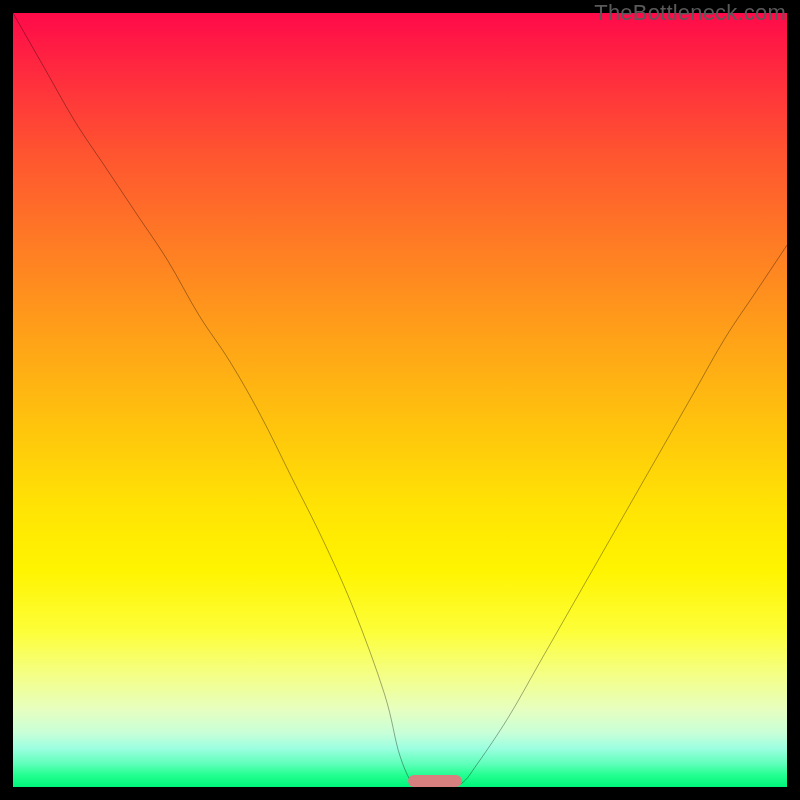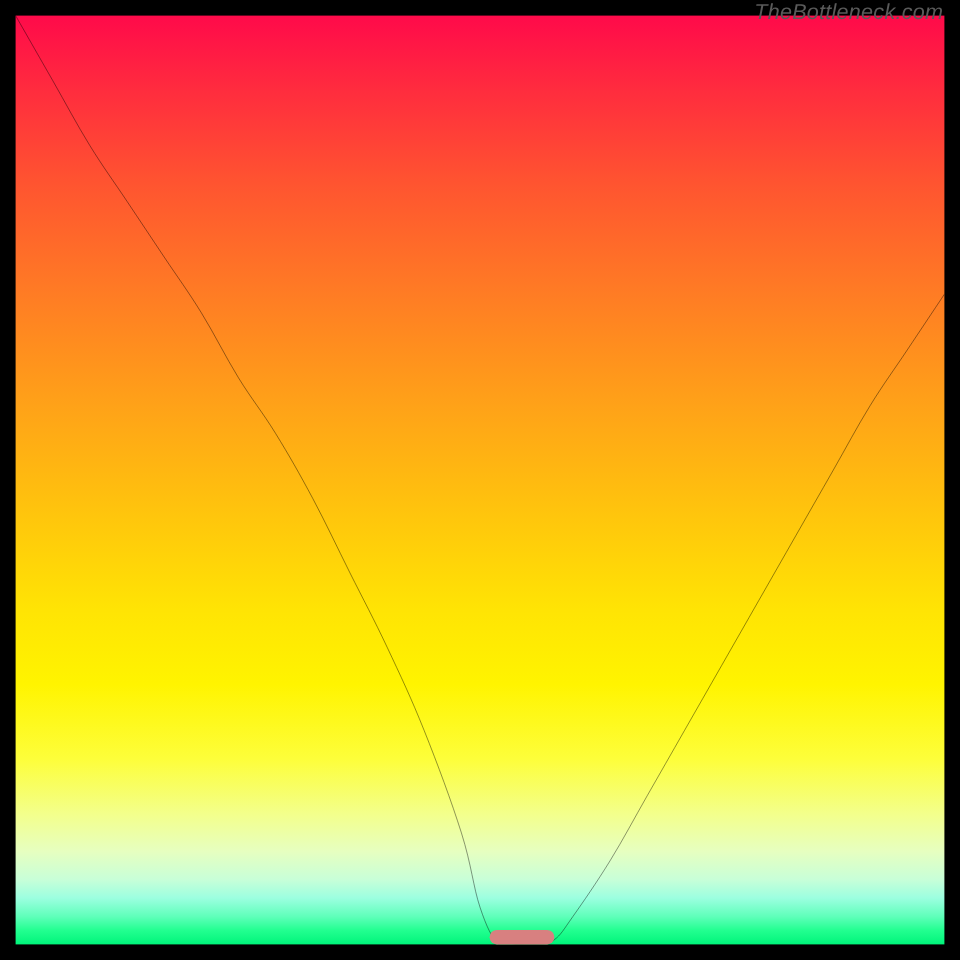--- a/index.html
+++ b/index.html
@@ -59,25 +59,24 @@
   }
   .marker {
     position: absolute;
     background: #d88080;
     border-radius: 6px;
   }
   .watermark {
     position: absolute;
     top: 0px;
     right: 14px;
-    font-size: 18px;
+    font-size: 22px;
     font-weight: 500;
     color: #5a5a5a;
     letter-spacing: 0.2px;
-    font-style: italic;
   }
 </style>
 </head>
 <body>
 
 <div class="chart-container">
   <div class="plot-area">
     <div class="gradient-bg"></div>
     <svg class="curve-svg" viewBox="0 0 100 100" preserveAspectRatio="none">
       <path id="curve-path" d="M 0 0 C 0.72 1.26, 2.56 4.48, 4 7 C 5.4399999999999995 9.52, 6.5600000000000005 11.66, 8 14 C 9.44 16.34, 10.56 17.84, 12 20 C 13.44 22.16, 14.56 23.84, 16 26 C 17.44 28.16, 18.56 29.66, 20 32 C 21.44 34.34, 22.56 36.660000000000004, 24 39 C 25.44 41.339999999999996, 26.560000000000002 42.66, 28.000000000000004 44.99999999999999 C 29.440000000000005 47.33999999999999, 30.560000000000002 49.3, 32 52 C 33.44 54.7, 34.56 57.12, 36 60 C 37.44 62.88, 38.56 64.94, 40 68 C 41.44 71.06, 42.56 73.4, 44 77 C 45.44 80.6, 46.92 84.58, 48 88 C 49.08 91.42, 49.28 93.84, 50 96 C 50.72 98.16, 51.28 99.28, 52 100 C 52.72 100.72, 53.28 100, 54 100 C 54.72 100, 55.28000000000001 100.09, 56.00000000000001 100 C 56.720000000000006 99.91, 57.279999999999994 100.04, 57.99999999999999 99.5 C 58.71999999999999 98.96, 58.92 98.53, 60 97 C 61.08 95.47, 62.56 93.34, 64 91 C 65.44 88.66, 66.56 86.52, 68 84 C 69.44 81.48, 70.56 79.52, 72 77 C 73.44 74.48, 74.56 72.52, 76 70 C 77.44 67.48, 78.56 65.52, 80 63 C 81.44 60.48, 82.56 58.52, 84 56 C 85.44 53.48, 86.56 51.519999999999996, 88 49 C 89.44 46.480000000000004, 90.56 44.34, 92 42.00000000000001 C 93.44 39.66000000000001, 94.56 38.160000000000004, 96 36 C 97.44 33.839999999999996, 99.28 31.08, 100 30" fill="none" stroke="#000" stroke-width="0.35" vector-effect="non-scaling-stroke" stroke-linecap="round" stroke-linejoin="round"></path>

